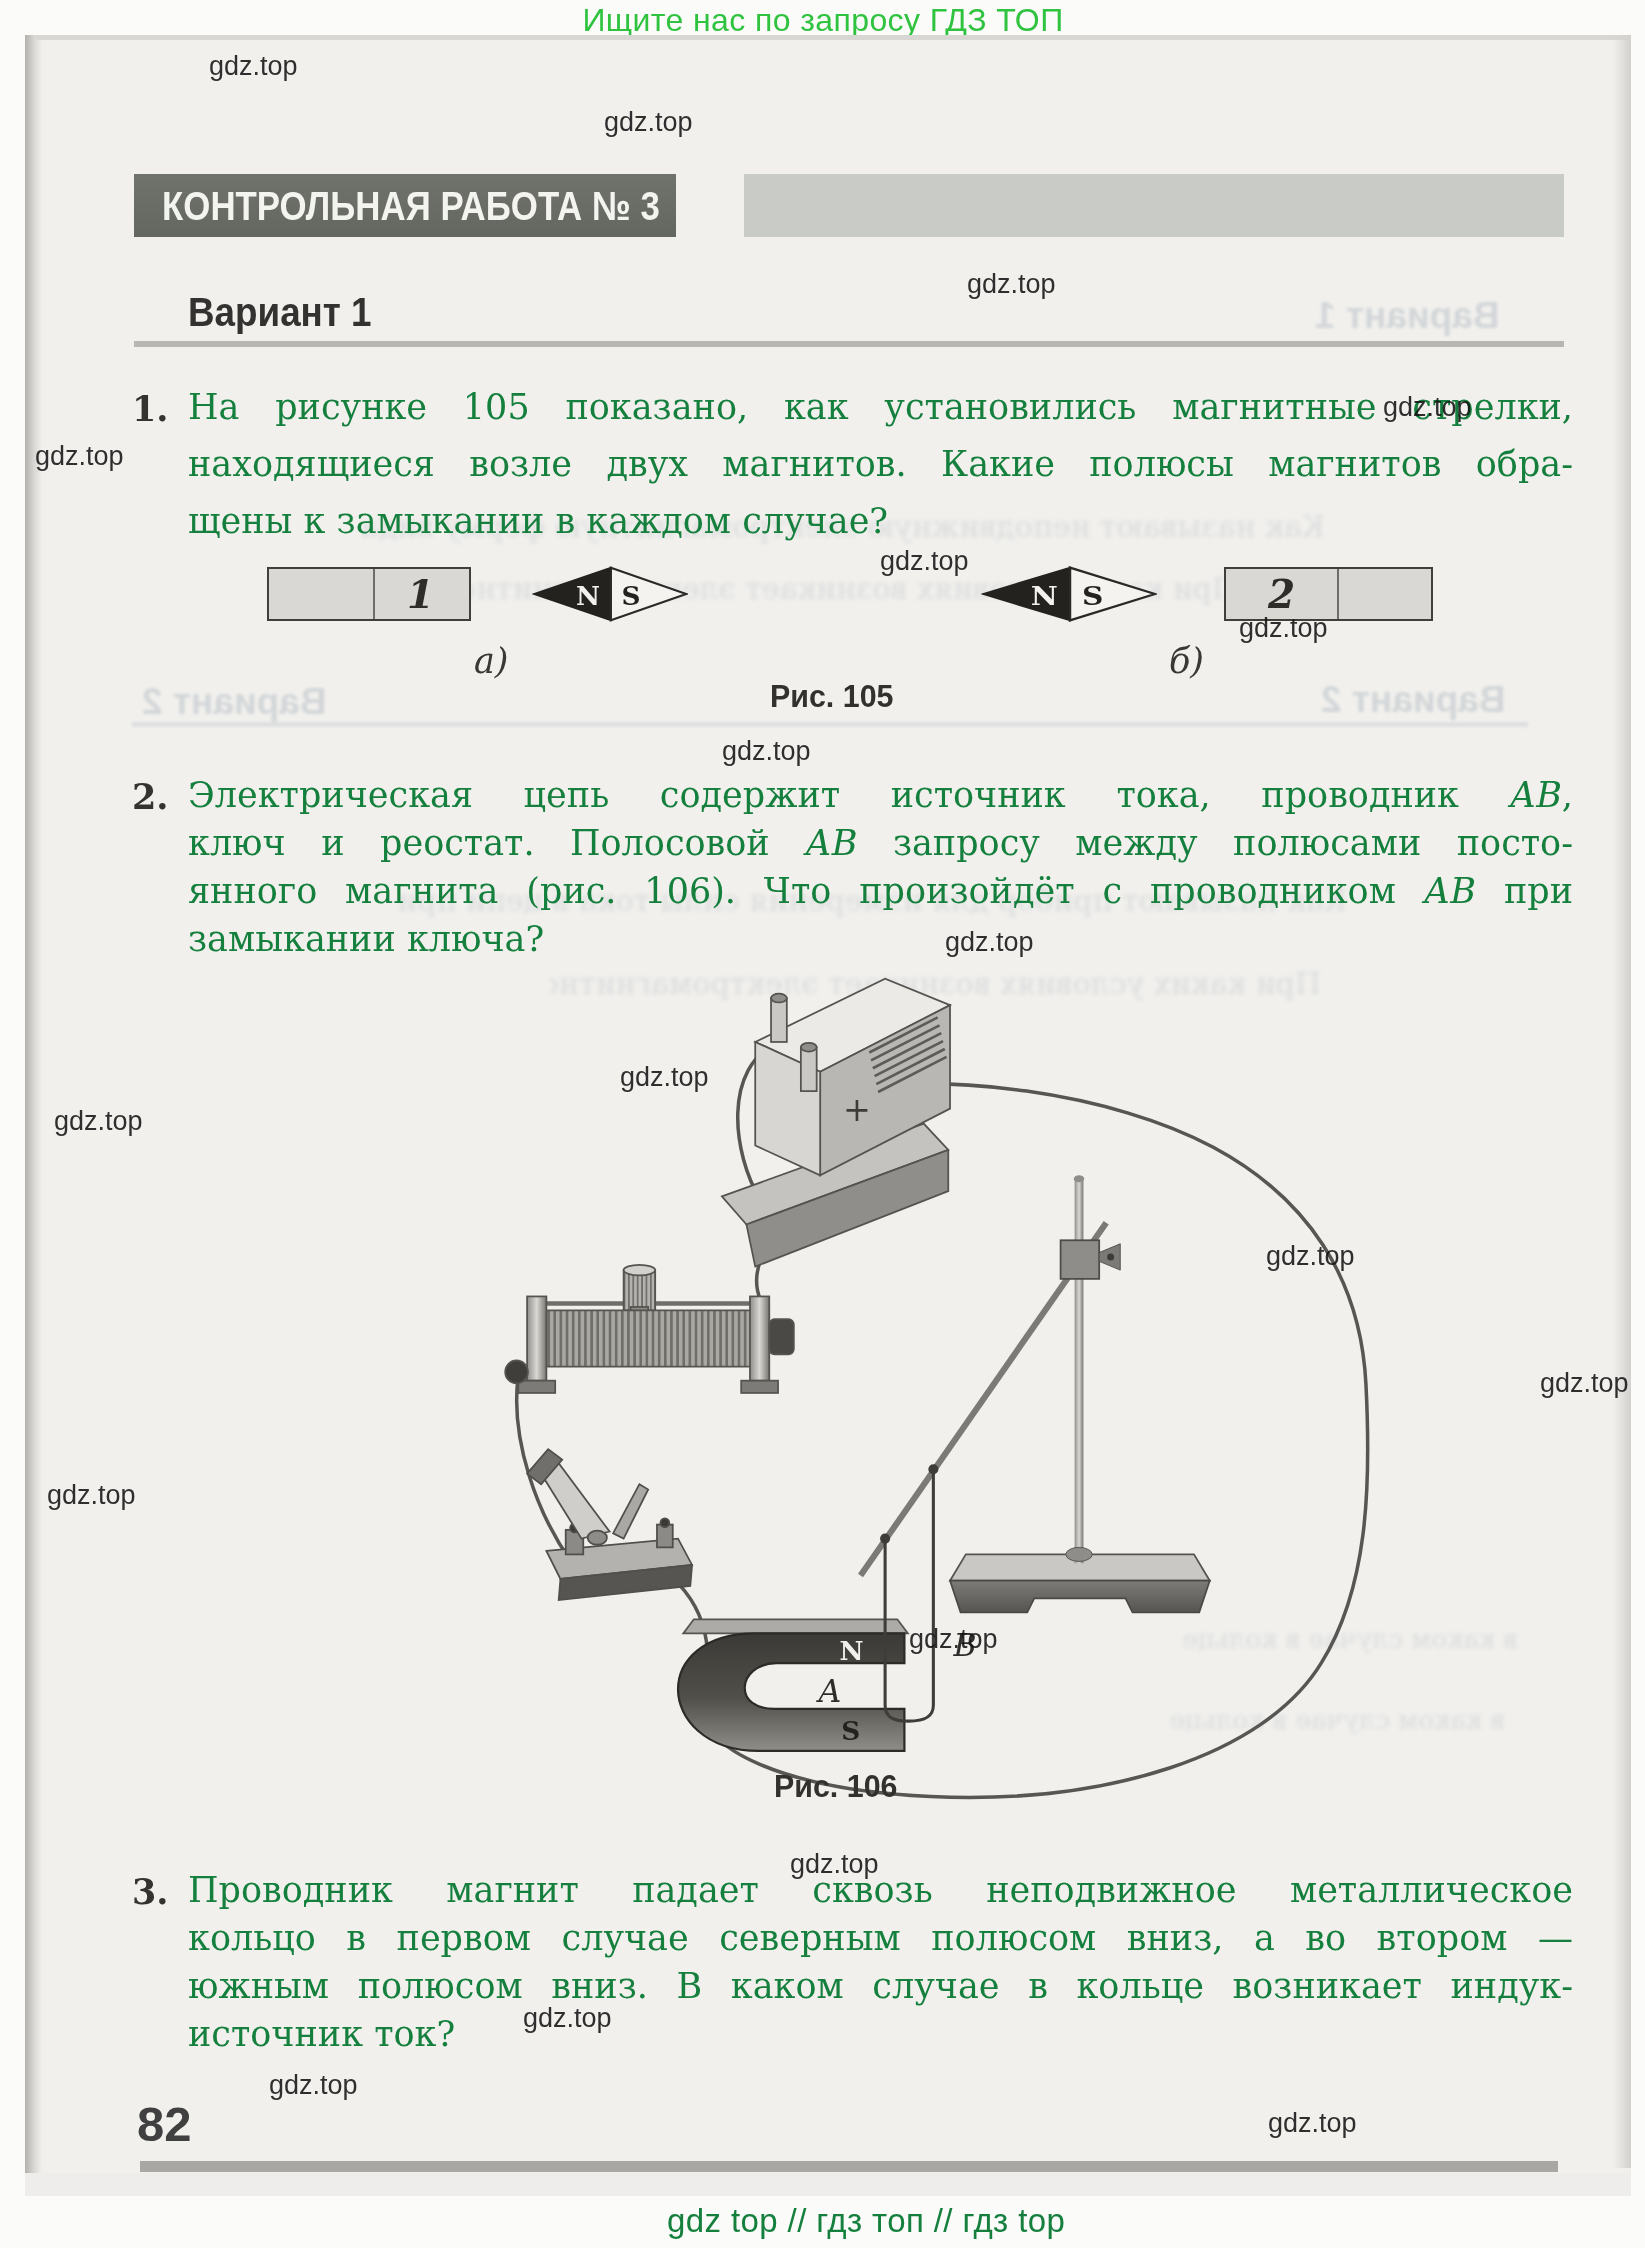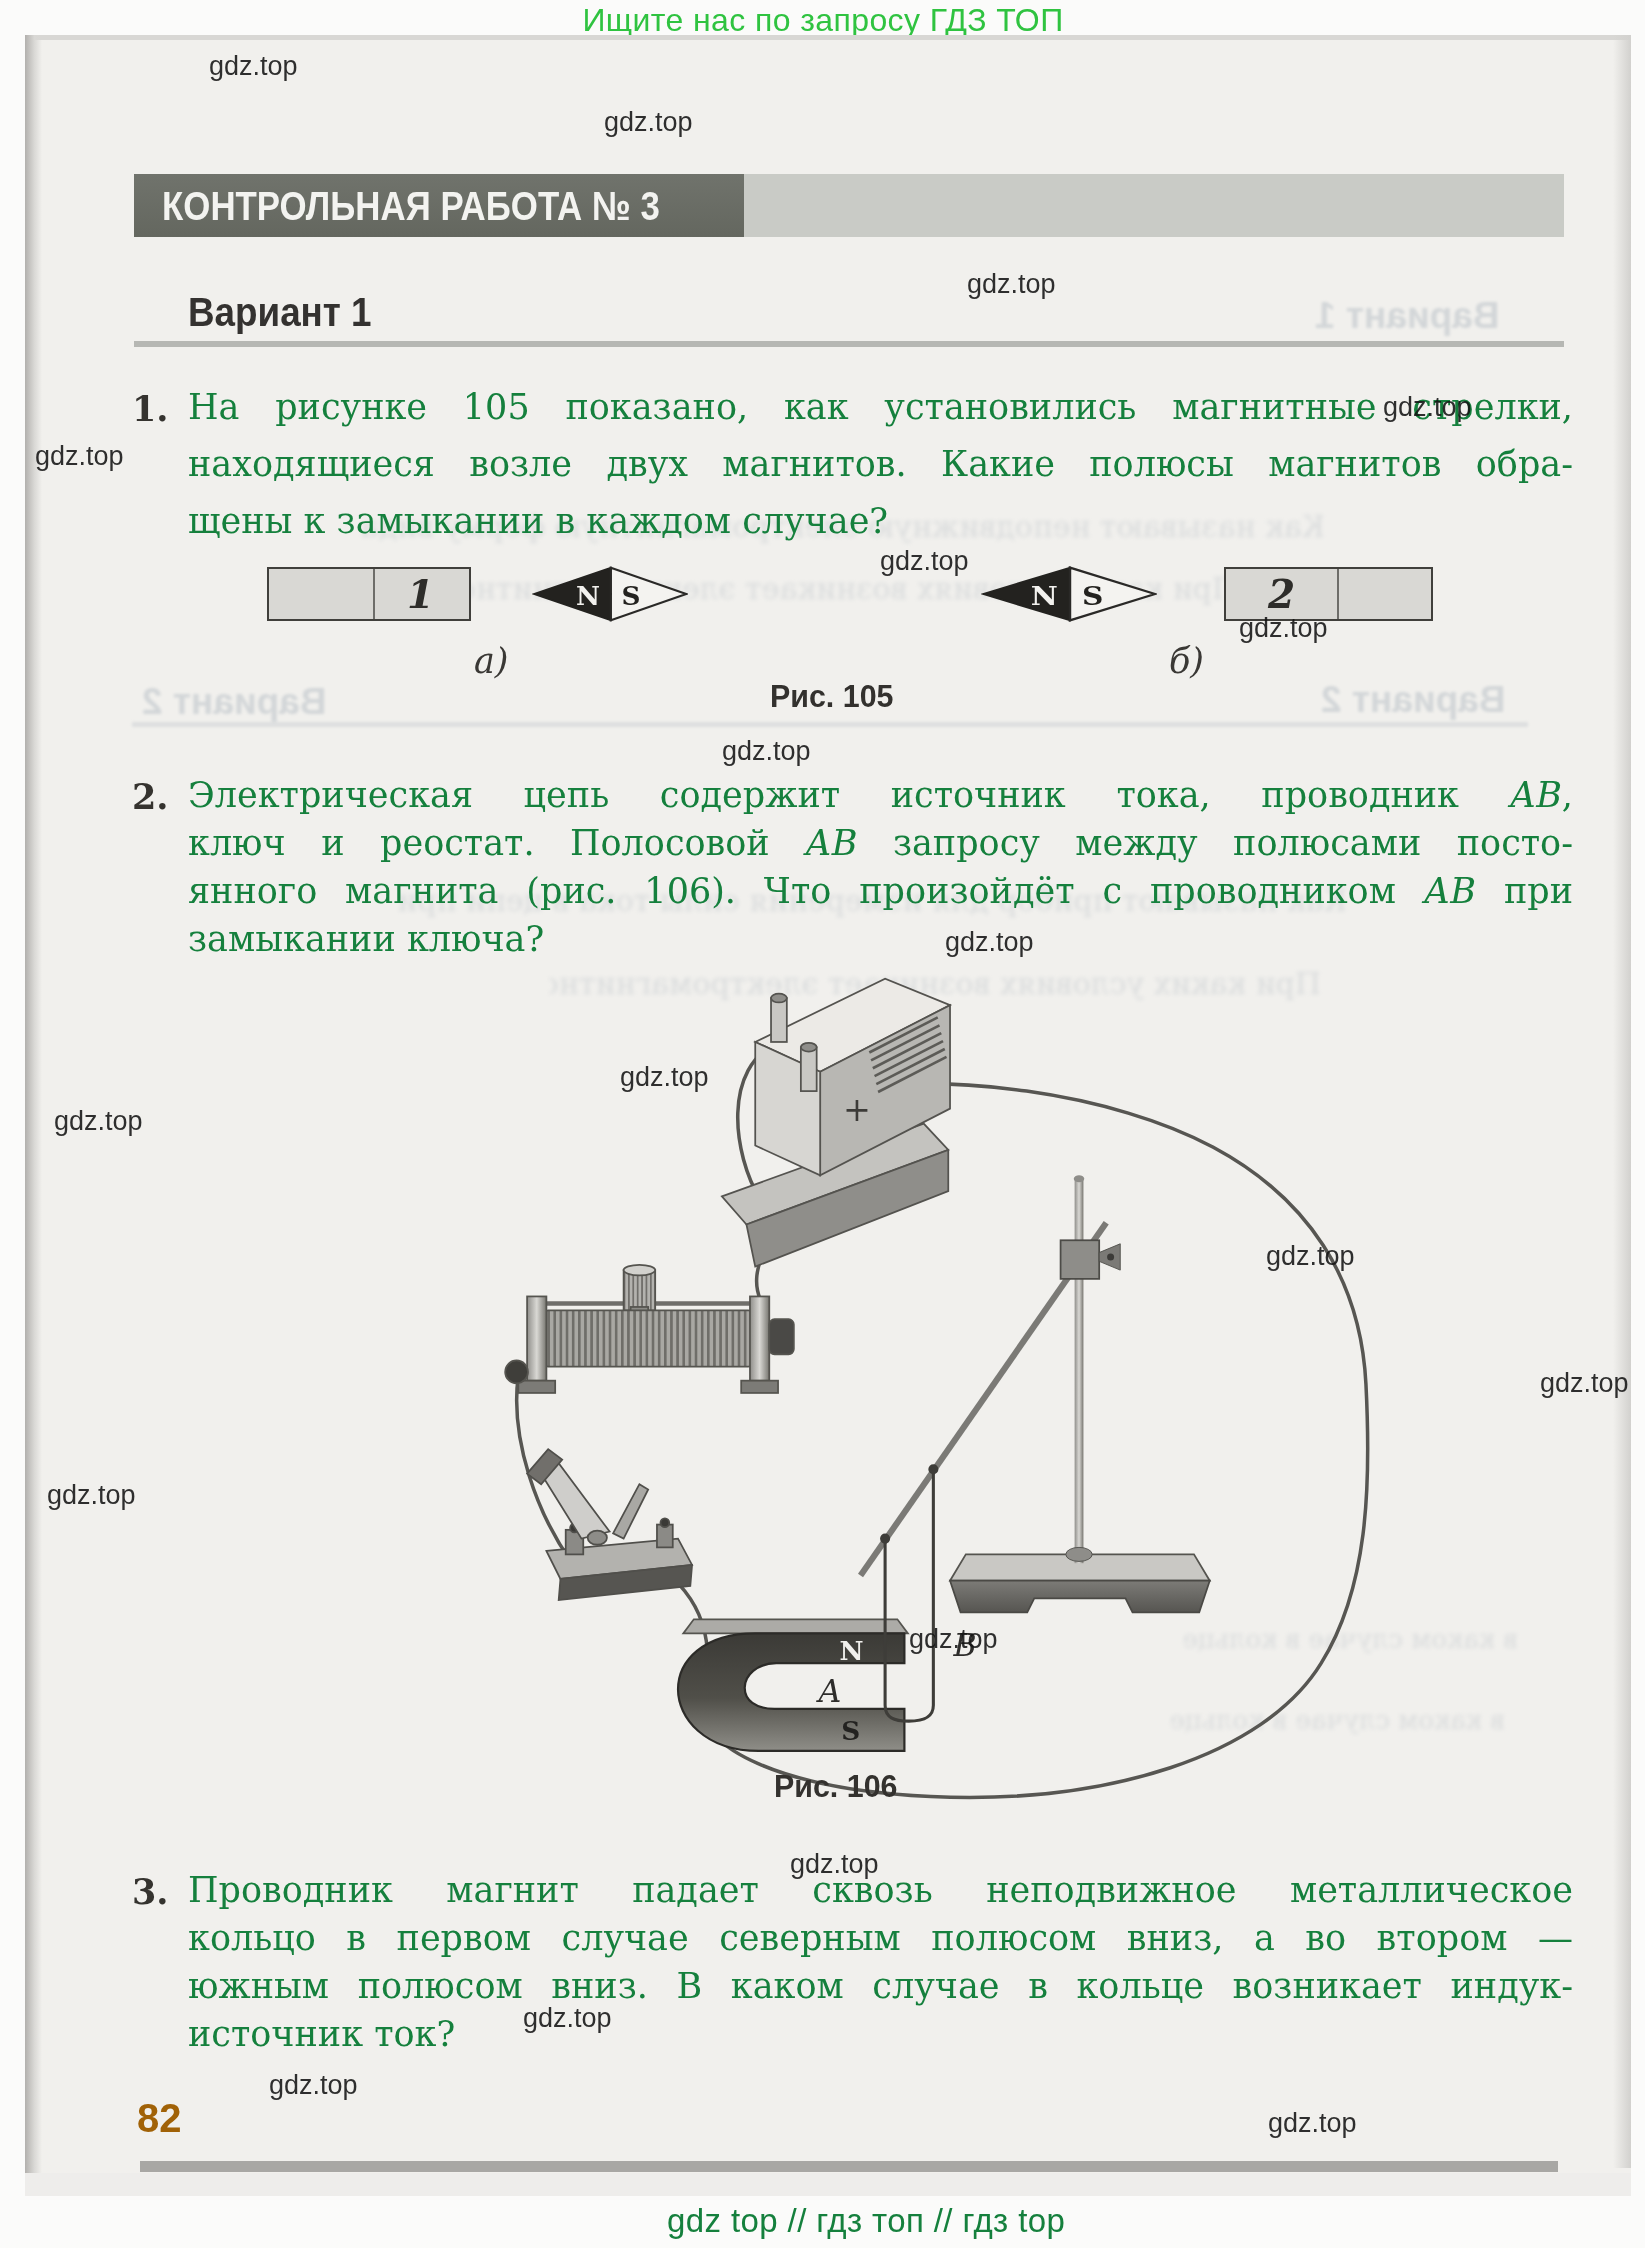--- a/index.html
+++ b/index.html
@@ -21,21 +21,21 @@
   .page-bottom-fade{position:absolute;left:24.6px;top:2173px;width:1606px;height:23px;
         background:linear-gradient(#eceme9,#f7f7f5);background-color:#eeedeb;}
 
   .banner{position:absolute;left:0;top:1.8px;width:100%;text-align:center;
         font-size:32px;font-weight:500;color:#2fc340;letter-spacing:0.4px;}
   .footer{position:absolute;left:667px;top:2202px;font-size:33px;color:#15803d;
         letter-spacing:0.4px;}
 
   .wm{position:absolute;font-size:27px;color:#141414;opacity:.88;white-space:nowrap;}
 
-  .hdr-dark{position:absolute;left:134px;top:174px;width:610px;height:63px;
+  .hdr-dark{position:absolute;left:134px;top:174px;width:542px;height:63px;
         background:linear-gradient(#70736c,#64675f);}
   .hdr-light{position:absolute;left:744px;top:174px;width:820px;height:63px;
         background:#c9cbc6;}
   .hdr-title{position:absolute;left:28px;top:0;height:63px;line-height:65px;
         color:#f3f3f0;font-size:41px;font-weight:bold;white-space:nowrap;
         transform:scaleX(.85);transform-origin:left center;letter-spacing:0;}
   .variant{position:absolute;left:188px;top:290px;font-size:40px;font-weight:bold;color:#343230;
         transform:scaleX(.92);transform-origin:left center;}
   .rule{position:absolute;left:134px;top:341px;width:1430px;height:6.1px;background:#b6b7b3;}
 
@@ -52,21 +52,21 @@
   
   .bar-magnet{position:absolute;height:54px;background:#d9d8d4;border:2.6px solid #403f3b;
         box-sizing:border-box;}
   .bar-magnet .divider{position:absolute;top:0;bottom:0;width:1.8px;background:#6e6d69;}
   .bar-magnet .mnum{position:absolute;top:1.8px;font-family:"DejaVu Serif",serif;
         font-style:italic;font-weight:bold;font-size:39px;color:#2e2d2a;text-align:center;}
   .fig-label{position:absolute;font-family:"DejaVu Serif",serif;font-style:italic;
         font-size:35px;color:#3a3835;}
   .fig-caption{position:absolute;font-size:32px;font-weight:bold;color:#33312e;
         transform:scaleX(.95);transform-origin:left center;}
-  .pgnum{position:absolute;left:137px;top:2096px;font-size:40px;font-weight:600;color:#a16207;}
+  .pgnum{position:absolute;left:137px;top:2096px;font-size:49px;font-weight:600;color:#404040;}
 
   
   .bleed{position:absolute;font-family:"DejaVu Serif",serif;font-size:30px;color:#8d99a6;
         opacity:.24;filter:blur(2.2px);transform:scaleX(-1);white-space:nowrap;overflow:hidden;}
   .bleed-bold{position:absolute;font-size:37px;font-weight:bold;color:#93a0ad;opacity:.32;
         filter:blur(1.8px);transform:scaleX(-1);white-space:nowrap;}
   .bleed-strip{position:absolute;height:5.3px;background:#aab3bd;opacity:.28;filter:blur(1.8px);}
 
   svg text{font-family:"DejaVu Serif",serif;}
 </style>

